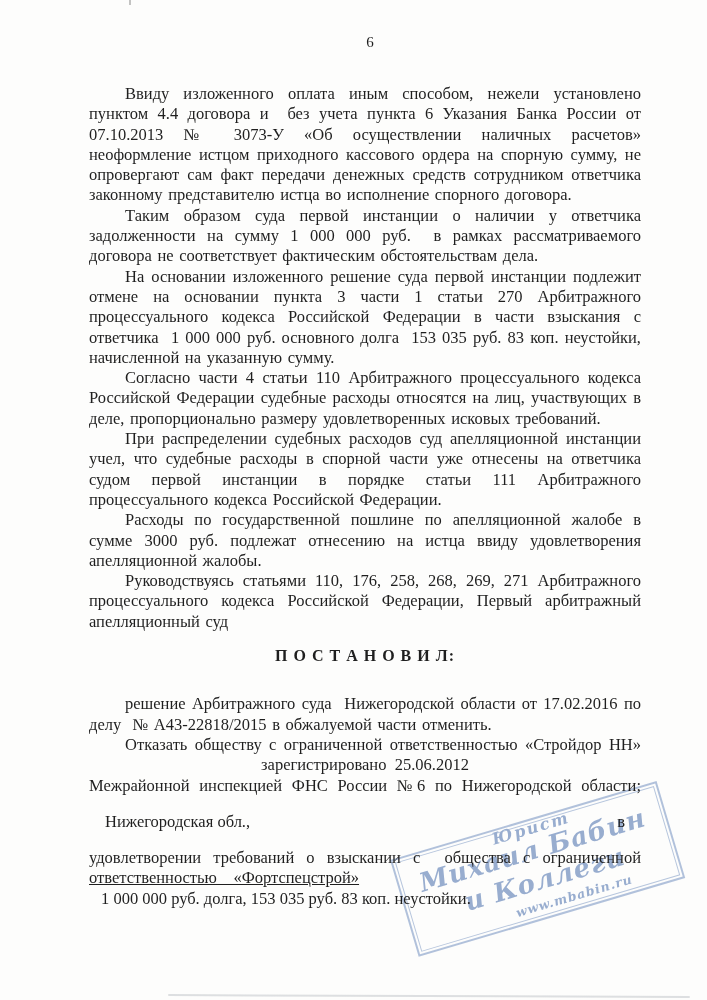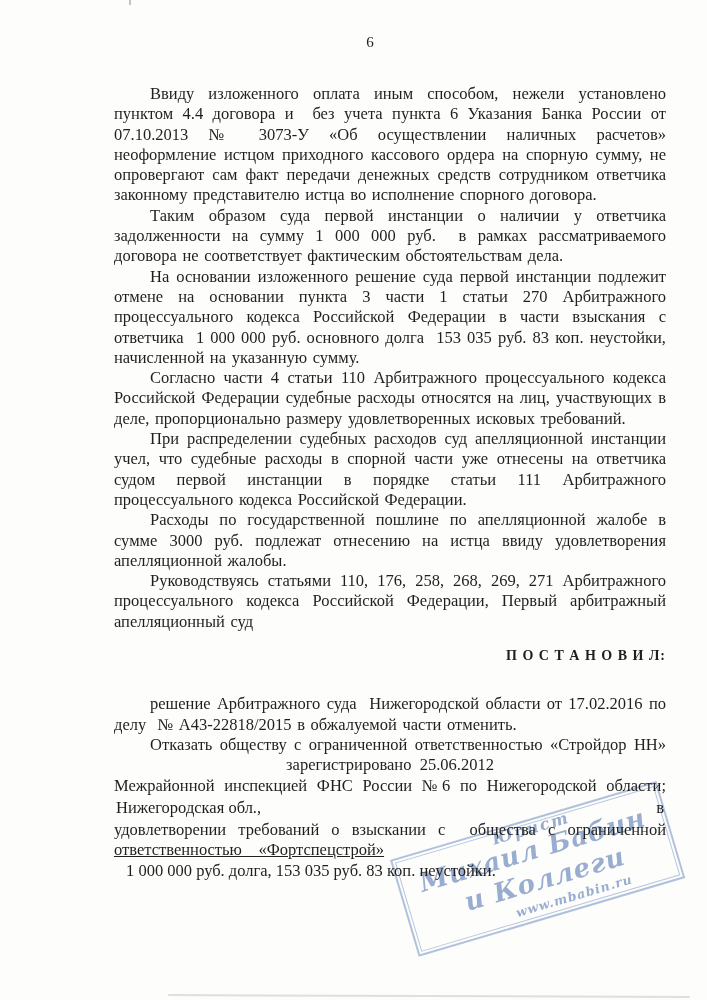--- a/index.html
+++ b/index.html
@@ -10,43 +10,43 @@
     background:#fdfdfc;
     overflow:hidden;
     font-family:"Liberation Serif", serif;
     color:#1f1f1f;
   }
   .page-number {
     position:absolute; top:34px; left:0; width:740px;
     text-align:center; font-size:15px;
   }
   .content {
-    position:absolute; left:114px; top:84px; width:552px;
+    position:absolute; left:89px; top:84px; width:552px;
     font-size:16.5px; line-height:20.3px;
     z-index:2;
   }
   p.body-par {
     margin:0; text-align:justify; text-indent:36px; word-spacing:1.5px;
   }
   .heading {
-    text-align:right; font-weight:bold; font-size:14px;
+    text-align:center; font-weight:bold; font-size:16px;
     letter-spacing:1px; margin:14px 0 28px 0;
   }
   p.res-par {
     margin:0; text-align:justify; text-indent:36px; word-spacing:1.5px;
   }
   p.res-fill-indent {
     margin:0; text-align:justify; text-align-last:justify;
     text-indent:36px; word-spacing:1px;
   }
   p.res-fill {
     margin:0; text-align:justify; text-align-last:justify; word-spacing:1px;
   }
   p.res-right { margin:0; text-align:center; }
-  p.res-split { margin:2px; display:flex; justify-content:space-between; }
+  p.res-split { margin:16px; display:flex; justify-content:space-between; }
   p.res-left  { margin:0;text-decoration:underline; }
   p.res-ind78 { margin:0; padding-left:78px; }
   p.res-ind12 { margin:0; padding-left:12px; }
 
   
   .stamp {
     position:absolute; left:390px; top:860px;
     width:274px; height:97px;
     transform:rotate(-16.5deg); transform-origin:0 0;
     border:2px solid rgba(147,169,205,0.75);

